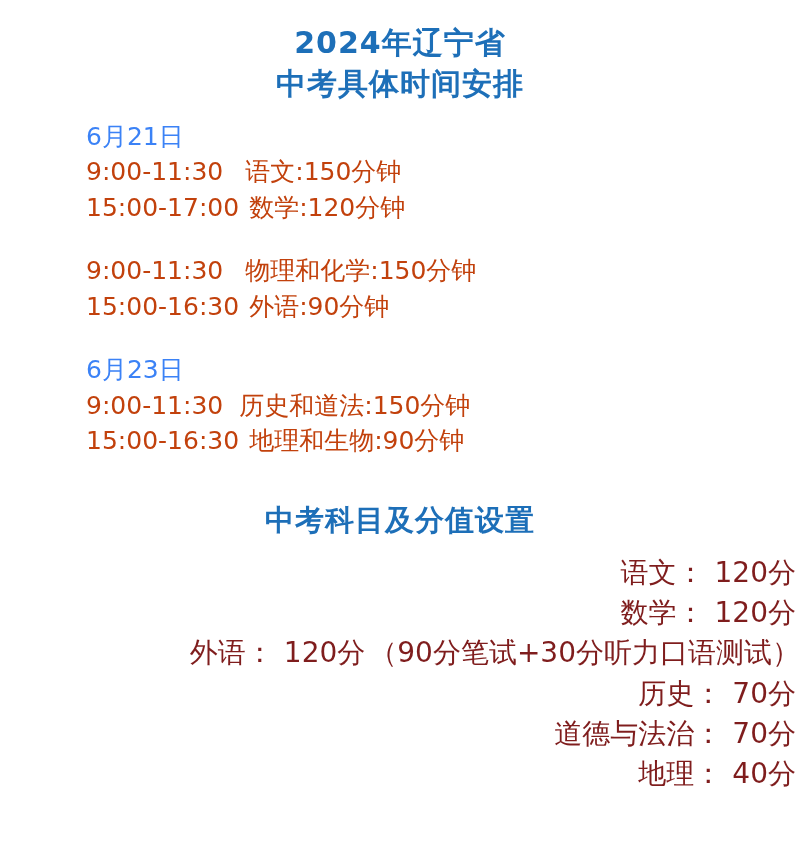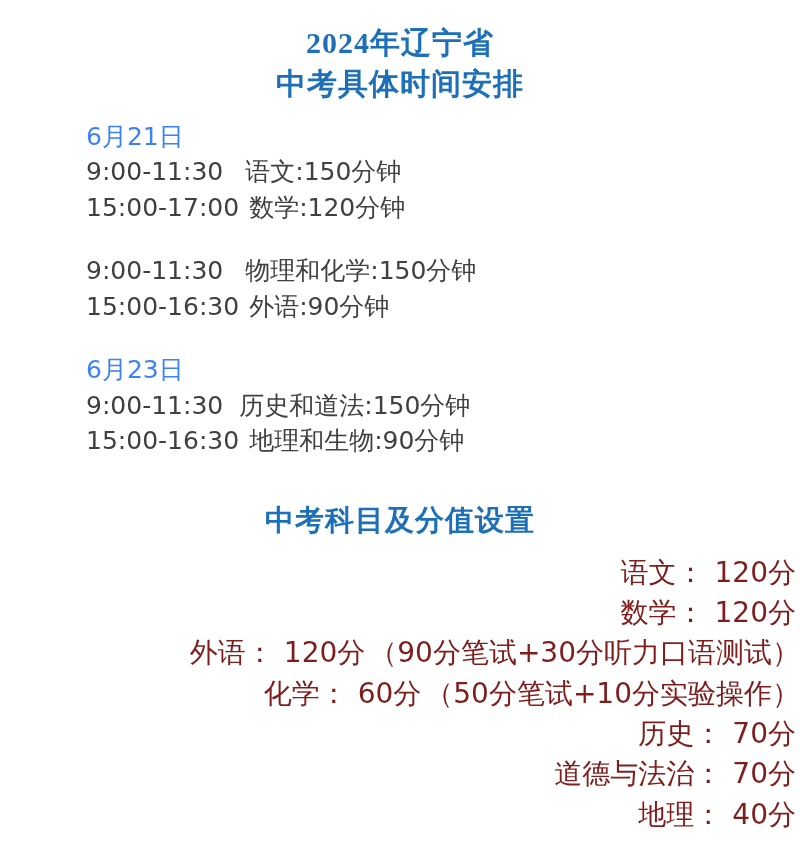--- a/index.html
+++ b/index.html
@@ -24,38 +24,37 @@
   .title-block {
     text-align: center;
     margin-bottom: 14px;
   }
   .title-line {
     color: #1d6fb8;
     font-weight: bold;
     font-size: 30px;
     line-height: 1.38;
     letter-spacing: 1px;
-    font-family: Liberation Serif, serif;
   }
   .schedule {
     padding-left: 86px;
   }
   .day-group {
     margin-bottom: 28px;
   }
   .day-label {
     font-size: 25px;
     line-height: 1.42;
     color: #3b82f6;
   }
   .slot-row {
     font-size: 25px;
     line-height: 1.42;
     white-space: nowrap;
-    color: #404040;
+    color: #c2410c;
   }
   .slot-time {
     display: inline-block;
   }
   .slot-subject {
     display: inline-block;
   }
   .gap-wide { padding-left: 22px; }
   .gap-narrow { padding-left: 10px; }
   .gap-mid { padding-left: 16px; }
@@ -134,23 +133,20 @@
     <div class="score-row">
       <span class="score-subject">语文：</span><span class="score-value">120分</span><span class="score-note"></span>
     </div>
     <div class="score-row">
       <span class="score-subject">数学：</span><span class="score-value">120分</span><span class="score-note"></span>
     </div>
     <div class="score-row">
       <span class="score-subject">外语：</span><span class="score-value">120分</span><span class="score-note">（90分笔试+30分听力口语测试）</span>
     </div>
     <div class="score-row">
-      <span class="score-subject">化学：</span><span class="score-value">60分</span><span class="score-note">（50分笔试+10分实验操作）</span>
-    </div>
-    <div class="score-row">
       <span class="score-subject">历史：</span><span class="score-value">70分</span><span class="score-note"></span>
     </div>
     <div class="score-row">
       <span class="score-subject">道德与法治：</span><span class="score-value">70分</span><span class="score-note"></span>
     </div>
     <div class="score-row">
       <span class="score-subject">地理：</span><span class="score-value">40分</span><span class="score-note"></span>
     </div>
 
   </div>

